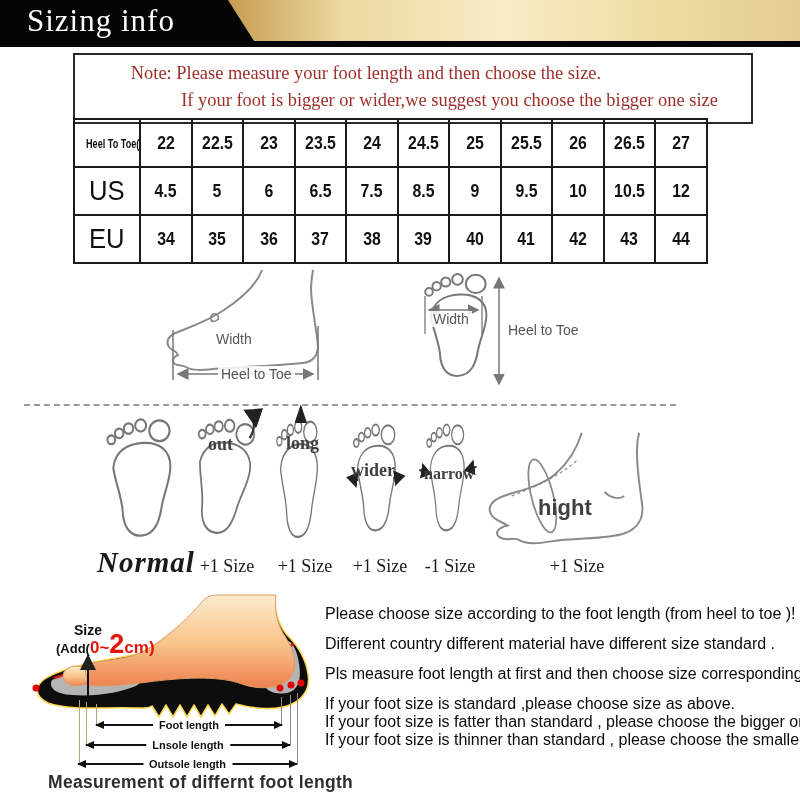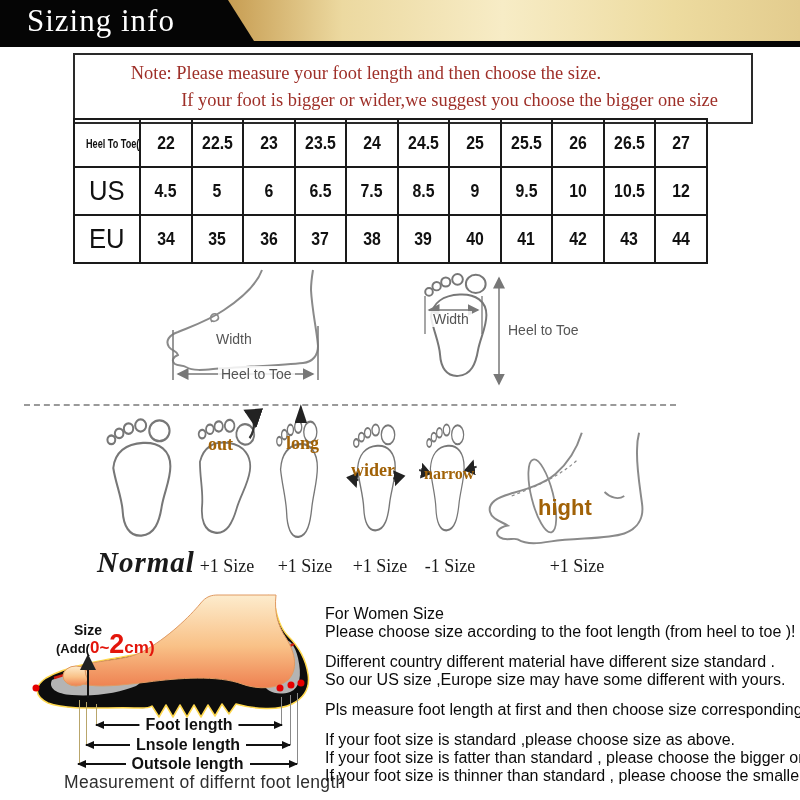--- a/index.html
+++ b/index.html
@@ -25,44 +25,44 @@
   .cnum{display:inline-block;transform:scaleX(.88);font-weight:700;font-size:18px;white-space:nowrap;}
   .clabel-small{display:inline-block;transform:scaleX(.76);font-weight:700;font-size:12px;white-space:nowrap;}
   .clabel-big{display:inline-block;transform:scaleX(.95);font-weight:400;font-size:27px;white-space:nowrap;}
   
   .glabel{position:absolute;color:#555;font-size:14px;background:rgba(255,255,255,.85);padding:0 3px;white-space:nowrap;}
   .svgbox{position:absolute;overflow:visible;}
   
   .dash{position:absolute;left:24px;top:404px;width:652px;border-top:2px dashed #9a9a9a;}
   
   .foot-label{position:absolute;font-family:"Liberation Serif",serif;font-weight:700;font-size:18px;
-    color:#a16207;white-space:nowrap;}
+    color:#404040;white-space:nowrap;}
   .foot-label.sans{font-family:"Liberation Sans",sans-serif;font-size:22px;}
   .foot-caption{position:absolute;font-family:"Liberation Serif",serif;font-weight:400;font-size:18px;
     color:#1a1a1a;text-align:center;white-space:nowrap;}
   .foot-caption.script{font-style:italic;font-size:29px;letter-spacing:1px;font-weight:700;}
   
   .space-label{position:absolute;left:74px;top:622px;font-weight:700;font-size:14px;color:#111;}
   .space-add{position:absolute;left:56px;top:629px;white-space:nowrap;}
   .space-add .p1{font-weight:700;font-size:13px;color:#111;margin-top:44px;}
   .space-add .p2{font-weight:700;font-size:17px;color:#e3150b;}
   .space-add .p3{font-weight:700;font-size:27px;color:#e3150b;}
   .space-add .p4{font-weight:700;font-size:17px;color:#e3150b;text-align:center;}
   .marrow{position:absolute;height:0;border-top:2px solid #111;}
   .marrow:before,.marrow:after{content:"";position:absolute;top:-5px;width:0;height:0;
     border-top:4px solid transparent;border-bottom:4px solid transparent;}
   .marrow:before{left:-1px;border-right:9px solid #111;}
   .marrow:after{right:-1px;border-left:9px solid #111;}
   .marrow .mlabel{position:absolute;top:-8px;left:50%;transform:translateX(-50%);
-    background:#fff;padding:0 6px;font-weight:700;font-size:16px;color:#111;white-space:nowrap;line-height:14px;}
+    background:#fff;padding:0 6px;font-weight:700;font-size:11px;color:#111;white-space:nowrap;line-height:14px;}
   .guide{position:absolute;width:1px;}
   .guide.l{background:#b9a66b;}
   .guide.r{background:#8a8a8a;}
-  .shoe-caption{position:absolute;left:48px;top:772px;font-weight:400;font-size:17.5px;
-    color:#2e2e2e;letter-spacing:.3px;margin-left:16px;}
+  .shoe-caption{position:absolute;left:48px;top:772px;font-weight:700;font-size:17.5px;
+    color:#2e2e2e;letter-spacing:.3px;}
   
   .women{position:absolute;left:325px;top:593px;width:472px;color:#0b0b0b;}
   .women p{margin:0 0 12px 0;font-weight:700;font-size:13px;line-height:19px;}
   .women div{white-space:nowrap;}
 </style>
 </head>
 <body>
 
 <div class="page">
 
@@ -268,27 +268,25 @@
   </div>
   <div class="marrow" style="left:78px;top:763px;width:219px">
     <span class="mlabel">Outsole length</span>
   </div>
 
   <div class="shoe-caption">Measurement of differnt foot length</div>
 
   <div class="women">
     <p>
       </p>
-      <div>For Women Size</div>
       <div>Please choose size according to the foot length (from heel to toe )!</div>
     <p></p>
     <p>
       </p>
       <div>Different country different material have different size standard .</div>
-      <div>So our US size ,Europe size may have some different with yours.</div>
     <p></p>
     <p>
       </p>
       <div>Pls measure foot length at first and then choose size correspondingly.</div>
     <p></p>
     <p>
       </p>
       <div>If your foot size is standard ,please choose size as above.</div>
       <div>If your foot size is fatter than standard , please choose the bigger one size ,</div>
       <div>If your foot size is thinner than standard , please choose the smaller one size</div>

